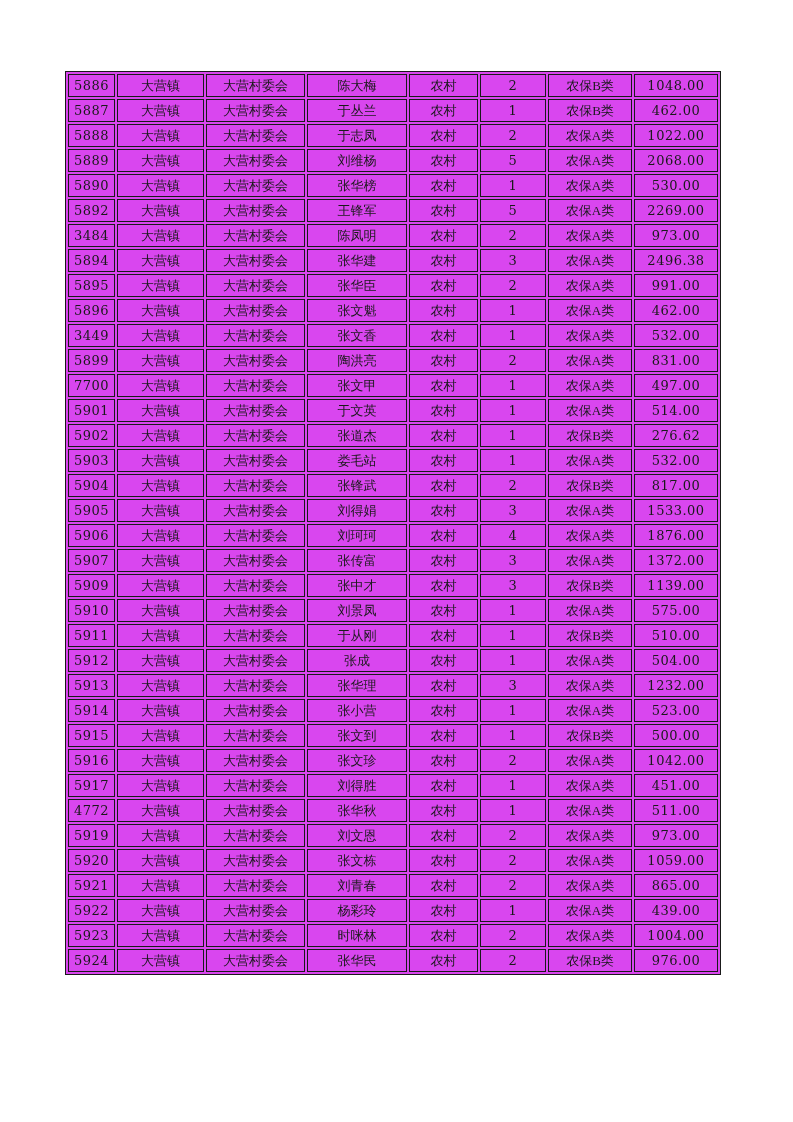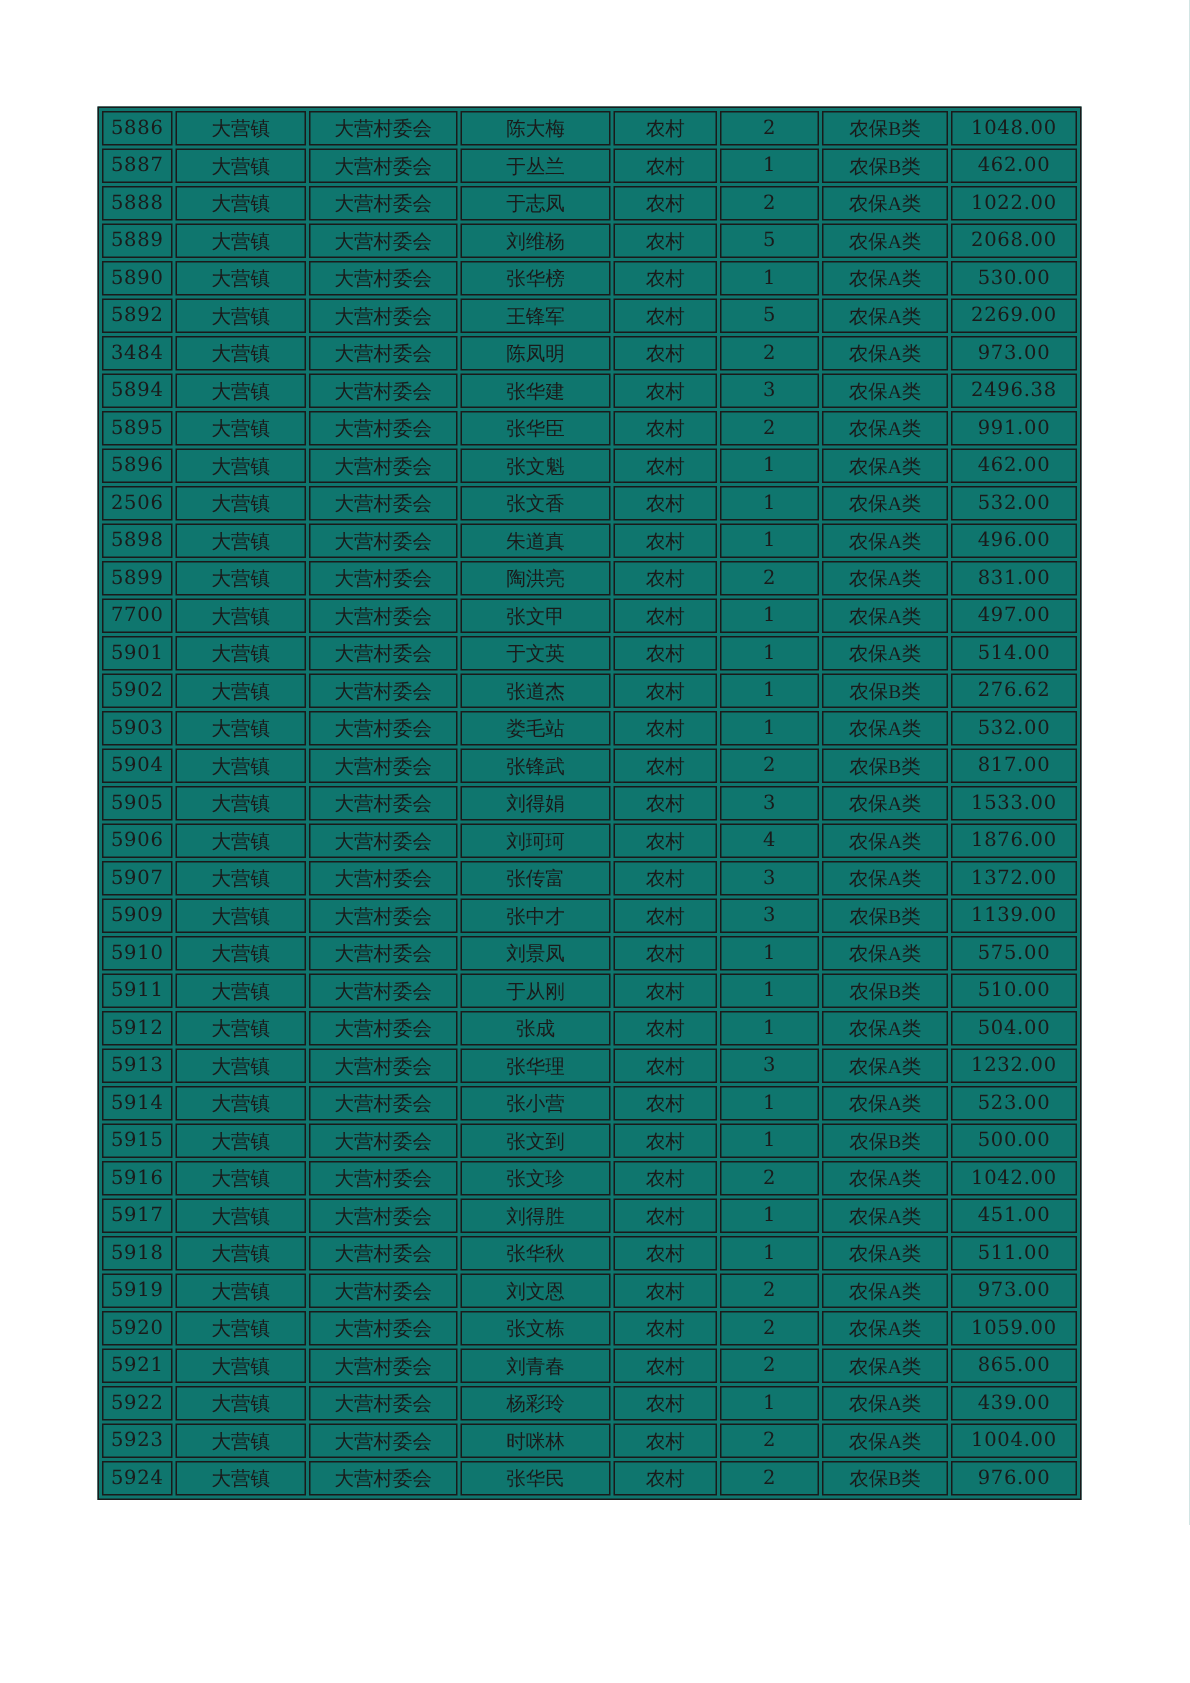--- a/index.html
+++ b/index.html
@@ -19,21 +19,21 @@
   }
   table.roster {
     position: absolute;
     left: 65px;
     top: 71px;
     width: 640px;
     border-collapse: separate;
     border-spacing: 2px;
     border: 1px solid #1a1a1a;
     table-layout: fixed;
-    background: #0f766e;
+    background: #d946ef;
   }
   table.roster td {
     border: 1px solid #1a1a1a;
     height: 21px;
     text-align: center;
     vertical-align: middle;
     font-size: 13px;
     line-height: 21px;
     white-space: nowrap;
     overflow: hidden;
@@ -162,40 +162,30 @@
           <td class="num">5896</td>
           <td>大营镇</td>
           <td>大营村委会</td>
           <td>张文魁</td>
           <td>农村</td>
           <td class="num">1</td>
           <td>农保A类</td>
           <td class="num">462.00</td>
         </tr>
         <tr>
-          <td class="num">2506</td>
+          <td class="num">3449</td>
           <td>大营镇</td>
           <td>大营村委会</td>
           <td>张文香</td>
           <td>农村</td>
           <td class="num">1</td>
           <td>农保A类</td>
           <td class="num">532.00</td>
         </tr>
         <tr>
-          <td class="num">5898</td>
-          <td>大营镇</td>
-          <td>大营村委会</td>
-          <td>朱道真</td>
-          <td>农村</td>
-          <td class="num">1</td>
-          <td>农保A类</td>
-          <td class="num">496.00</td>
-        </tr>
-        <tr>
           <td class="num">5899</td>
           <td>大营镇</td>
           <td>大营村委会</td>
           <td>陶洪亮</td>
           <td>农村</td>
           <td class="num">2</td>
           <td>农保A类</td>
           <td class="num">831.00</td>
         </tr>
         <tr>
@@ -362,21 +352,21 @@
           <td class="num">5917</td>
           <td>大营镇</td>
           <td>大营村委会</td>
           <td>刘得胜</td>
           <td>农村</td>
           <td class="num">1</td>
           <td>农保A类</td>
           <td class="num">451.00</td>
         </tr>
         <tr>
-          <td class="num">5918</td>
+          <td class="num">4772</td>
           <td>大营镇</td>
           <td>大营村委会</td>
           <td>张华秋</td>
           <td>农村</td>
           <td class="num">1</td>
           <td>农保A类</td>
           <td class="num">511.00</td>
         </tr>
         <tr>
           <td class="num">5919</td>

